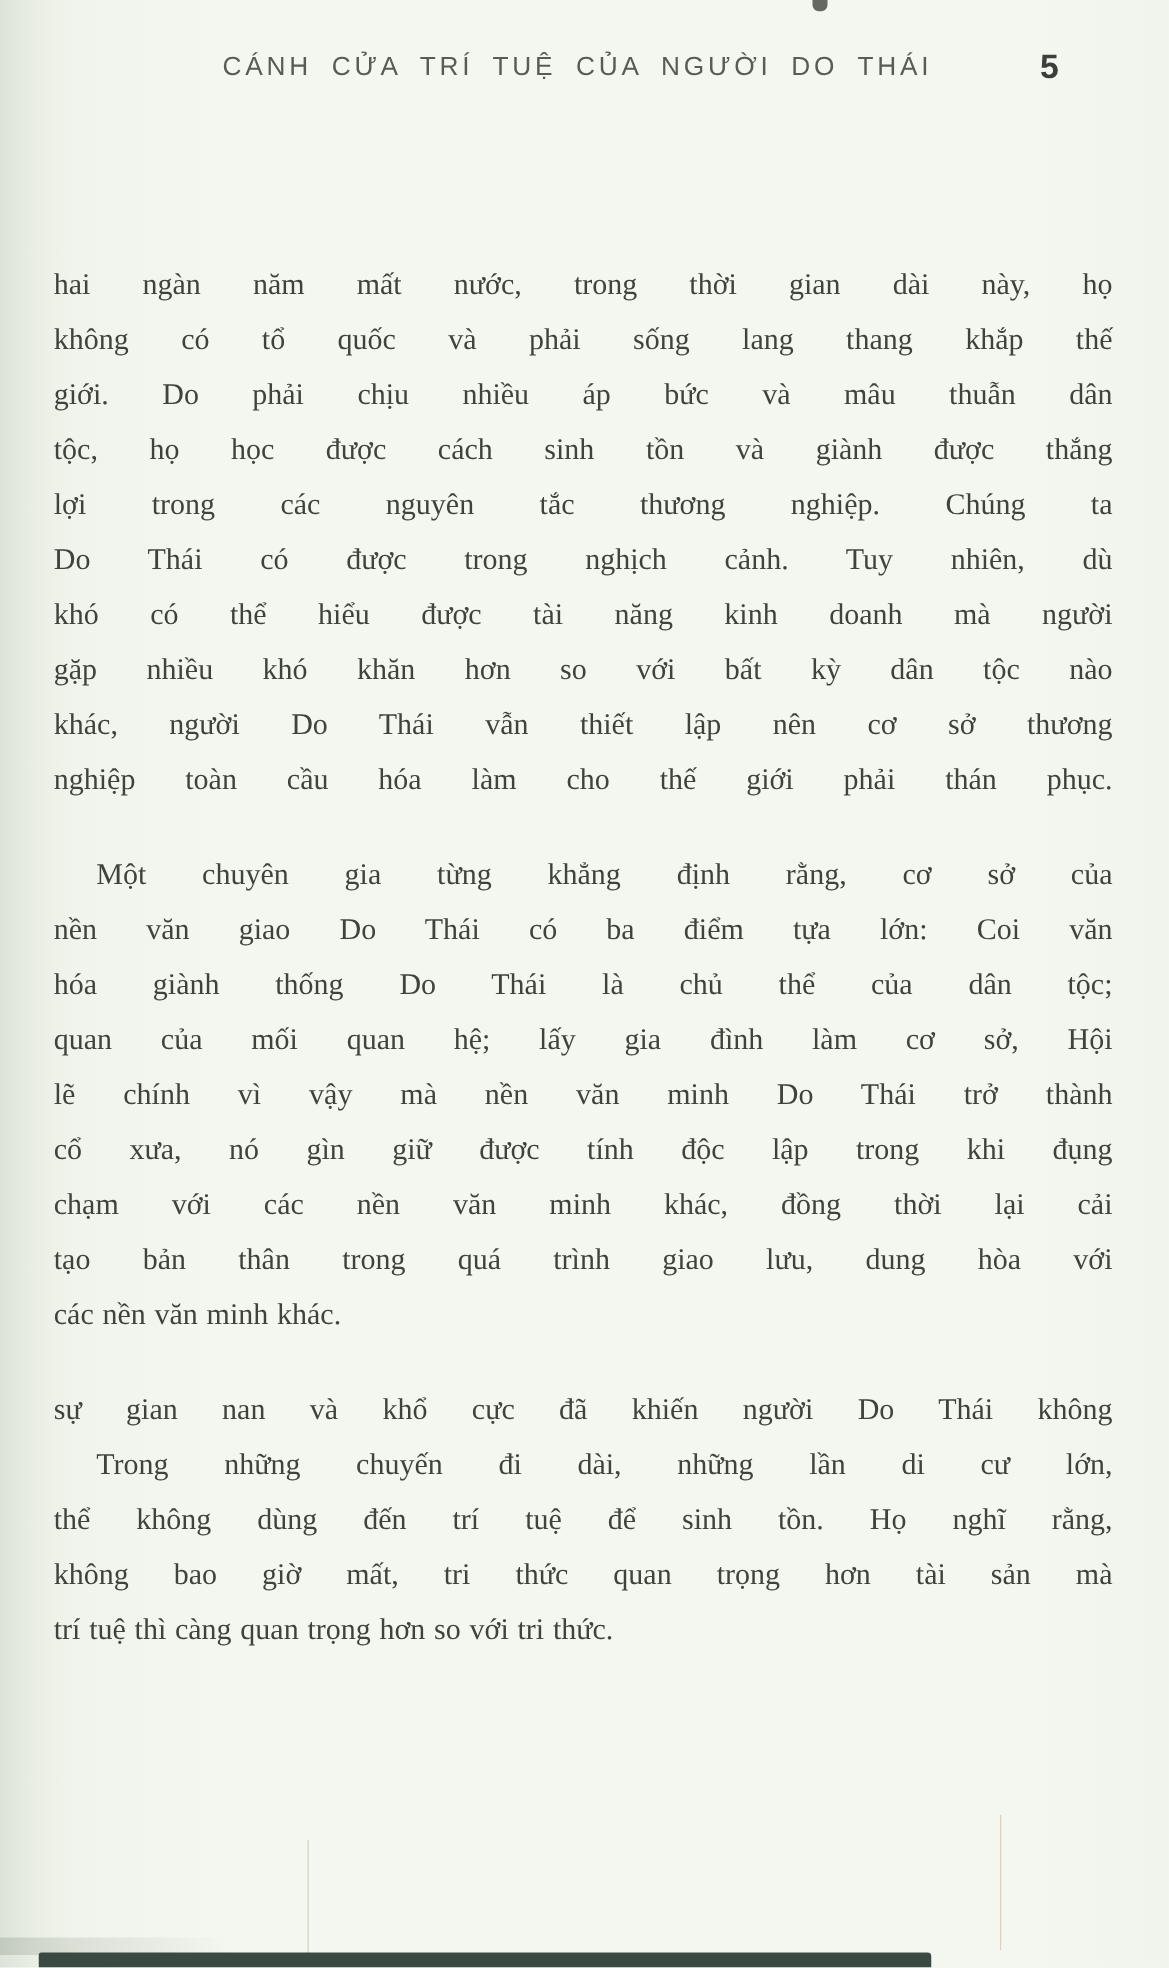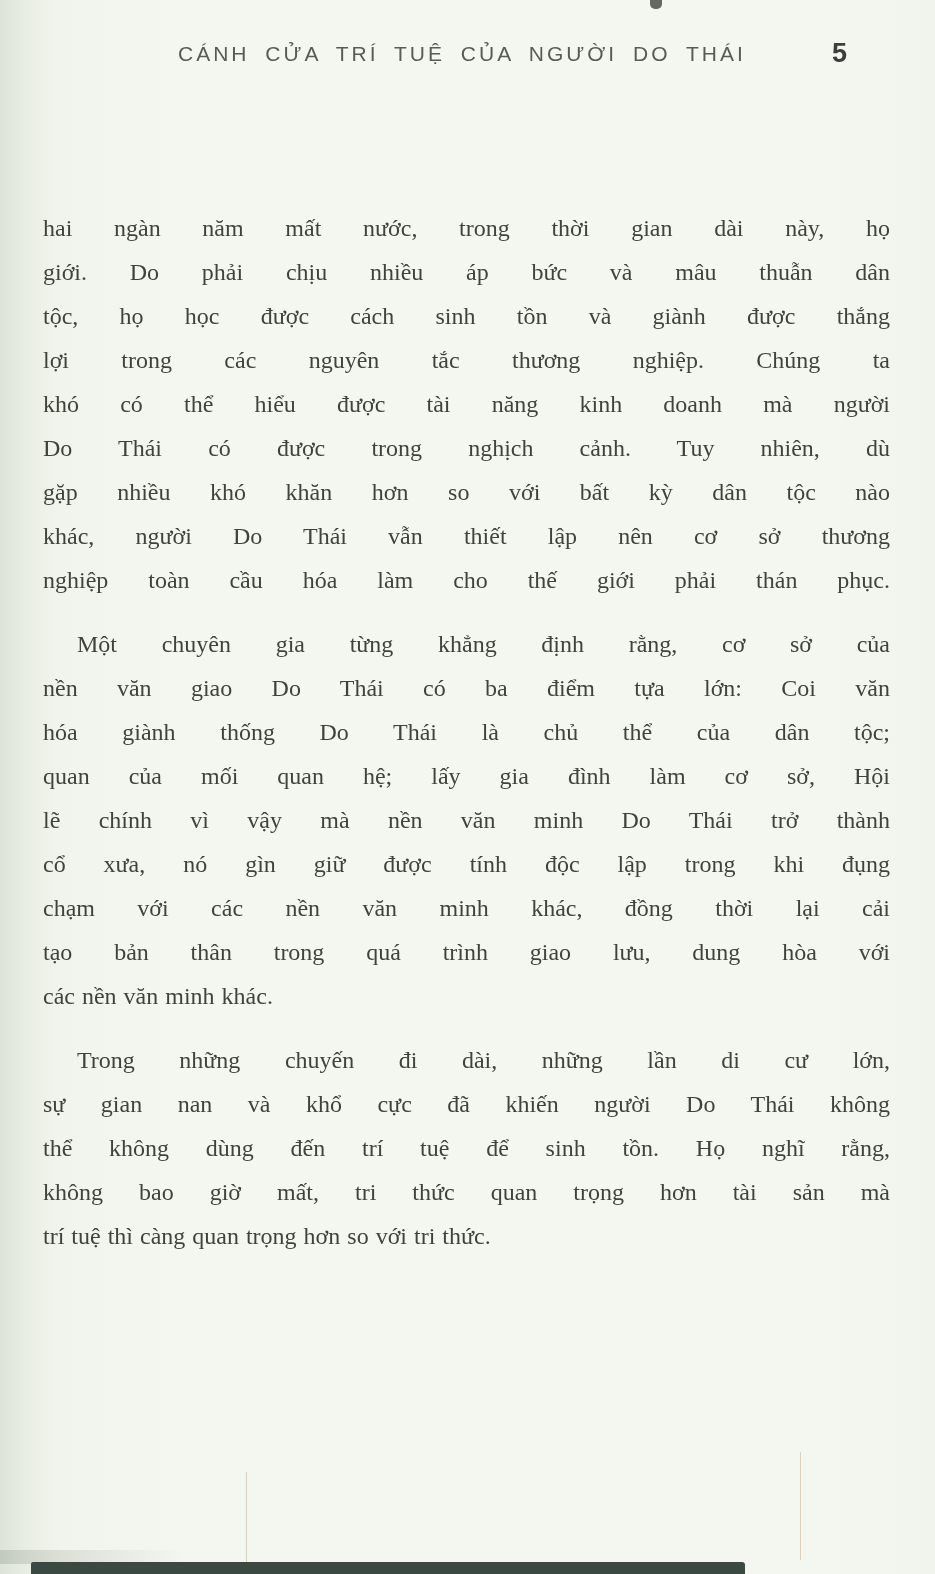--- a/index.html
+++ b/index.html
@@ -28,21 +28,21 @@
     position: absolute; left: 832px; top: 38px;
     font-family: "Liberation Sans", sans-serif;
     font-size: 27px; font-weight: 700; color: #3a3f39;
   }
   
   .content {
     position: absolute; left: 43px; top: 206px; width: 847px;
     font-size: 24px; color: #3e443c;
   }
   .para { margin: 0; }
-  .para + .para { margin-top: 20px; }
+  .para + .para { margin-top: 32px; }
   .line {
     height: 44px; line-height: 44px;
     text-align: justify; text-align-last: justify;
     white-space: nowrap; 
     word-spacing: 1px;
   }
   .line.short { text-align-last: left; white-space: normal; }
   .line.indent { text-indent: 34px; }
   
   .bottom-bar {
@@ -72,45 +72,46 @@
 
 <div class="page">
 
   <div class="header-title">CÁNH CỬA TRÍ TUỆ CỦA NGƯỜI DO THÁI</div>
   <div class="page-number">5</div>
 
   <div class="content">
 
     <div class="para">
       <div class="line">hai ngàn năm mất nước, trong thời gian dài này, họ</div>
+      <div class="line">không có tổ quốc và phải sống lang thang khắp thế</div>
       <div class="line">giới. Do phải chịu nhiều áp bức và mâu thuẫn dân</div>
       <div class="line">tộc, họ học được cách sinh tồn và giành được thắng</div>
       <div class="line">lợi trong các nguyên tắc thương nghiệp. Chúng ta</div>
+      <div class="line">Do Thái có được trong nghịch cảnh. Tuy nhiên, dù</div>
       <div class="line">khó có thể hiểu được tài năng kinh doanh mà người</div>
-      <div class="line">Do Thái có được trong nghịch cảnh. Tuy nhiên, dù</div>
       <div class="line">gặp nhiều khó khăn hơn so với bất kỳ dân tộc nào</div>
       <div class="line">khác, người Do Thái vẫn thiết lập nên cơ sở thương</div>
       <div class="line">nghiệp toàn cầu hóa làm cho thế giới phải thán phục.</div>
     </div>
 
     <div class="para">
       <div class="line indent">Một chuyên gia từng khẳng định rằng, cơ sở của</div>
       <div class="line">nền văn giao Do Thái có ba điểm tựa lớn: Coi văn</div>
       <div class="line">hóa giành thống Do Thái là chủ thể của dân tộc;</div>
       <div class="line">quan của mối quan hệ; lấy gia đình làm cơ sở, Hội</div>
       <div class="line">lẽ chính vì vậy mà nền văn minh Do Thái trở thành</div>
       <div class="line">cổ xưa, nó gìn giữ được tính độc lập trong khi đụng</div>
       <div class="line">chạm với các nền văn minh khác, đồng thời lại cải</div>
       <div class="line">tạo bản thân trong quá trình giao lưu, dung hòa với</div>
       <div class="line short">các nền văn minh khác.</div>
     </div>
 
     <div class="para">
+      <div class="line">sự gian nan và khổ cực đã khiến người Do Thái không</div>
       <div class="line indent">Trong những chuyến đi dài, những lần di cư lớn,</div>
-      <div class="line">sự gian nan và khổ cực đã khiến người Do Thái không</div>
       <div class="line">thể không dùng đến trí tuệ để sinh tồn. Họ nghĩ rằng,</div>
       <div class="line">không bao giờ mất, tri thức quan trọng hơn tài sản mà</div>
       <div class="line short">trí tuệ thì càng quan trọng hơn so với tri thức.</div>
     </div>
 
   </div>
 
   <div class="corner-shade"></div>
   <div class="hairline-1"></div>
   <div class="hairline-2"></div>

